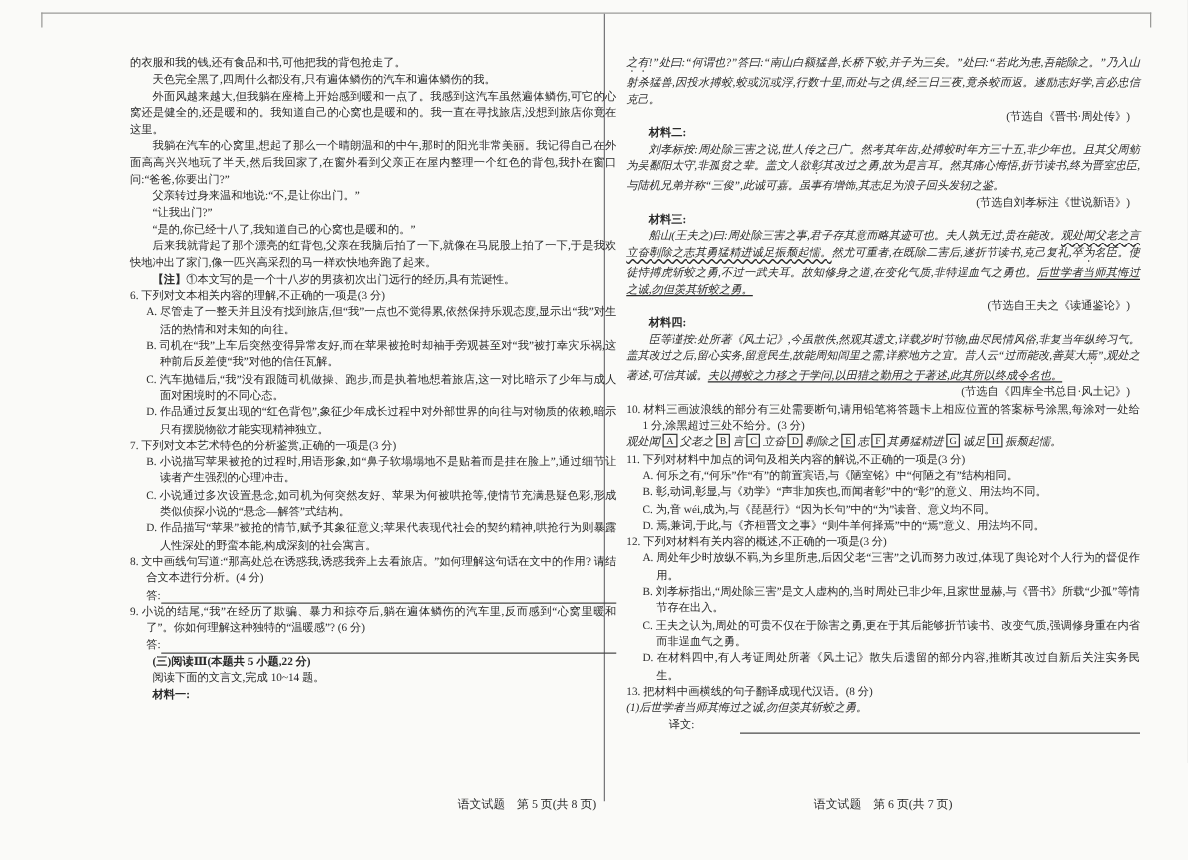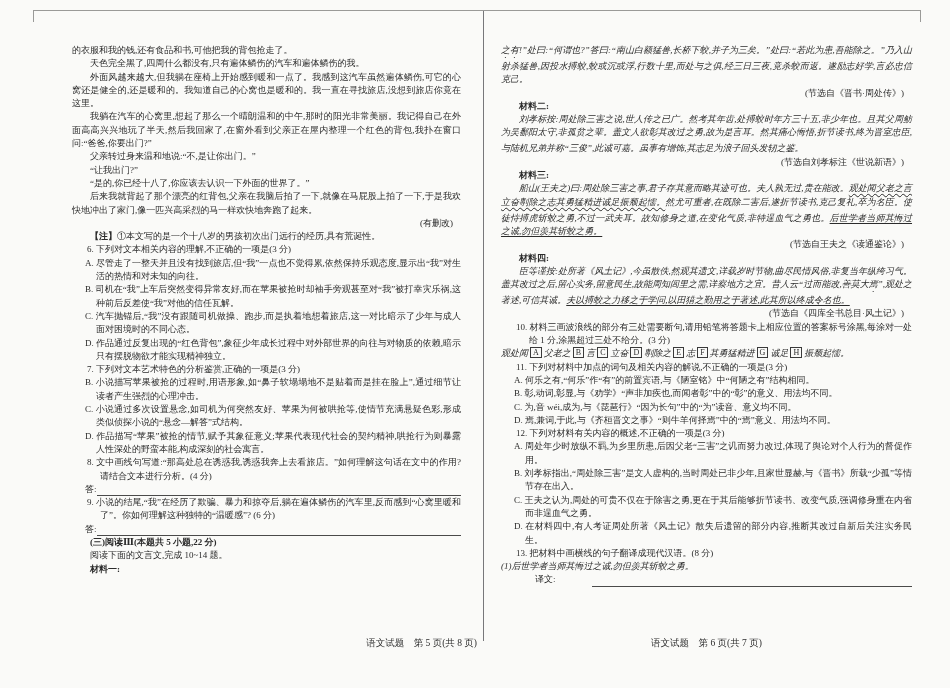--- a/index.html
+++ b/index.html
@@ -2,29 +2,29 @@
 <html><head>
 <meta charset="utf-8">
 <style>
   html,body{margin:0;padding:0;background:#e9e9e7;}
   .page{position:relative;width:950px;height:688px;background:#fafaf8;
         font-family:"Liberation Serif","DejaVu Serif",serif;color:#2b2b2b;overflow:hidden;}
   .topmark{position:absolute;left:33px;top:10px;width:886px;height:11px;
         border-top:1px solid #9a9a98;border-left:1px solid #9a9a98;border-right:1px solid #9a9a98;}
   .divider{position:absolute;left:483px;top:11px;width:1px;height:630px;background:#77777a;}
   .col{position:absolute;top:44px;font-size:9px;line-height:13.3px;text-align:justify;}
-  .col-left{left:72px;width:389px;}
+  .col-left{left:104px;width:389px;}
   .col-right{left:501px;width:411px;}
   .blk{margin:0;}
   .ind{text-indent:18px;}
   .right{text-align:right;padding-right:8px;font-family:Liberation Serif, serif;}
   .label{font-weight:bold;text-indent:18px;}
   .section{font-weight:bold;text-indent:18px;}
   .kai{font-style:italic;}
-  .qstem{padding-left:13px;text-indent:-13px;margin-left:15px;}
+  .qstem{padding-left:13px;text-indent:-13px;}
   .qnum{font-family:"Liberation Serif",serif;}
   .opt{padding-left:24px;text-indent:-11px;}
   .optlab{font-family:"Liberation Serif",serif;}
   .answer{display:flex;align-items:flex-end;padding-left:13px;}
   .answer .anslab{flex:0 0 auto;}
   .answer .blank{flex:1 1 auto;border-bottom:1px solid #4a4a4a;height:11px;}
   .answer.trans{padding-left:34px;gap:36px;}
   .r-b{font-weight:bold;font-style:normal;}
   .r-dot{-webkit-text-emphasis:filled dot;text-emphasis:filled dot;
          -webkit-text-emphasis-position:under right;text-emphasis-position:under right;}
@@ -44,23 +44,22 @@
   <div class="topmark"></div>
   <div class="divider" style="background: rgb(119, 119, 122);"></div>
 
   <div class="col col-left">
       <div class="blk para">的衣服和我的钱,还有食品和书,可他把我的背包抢走了。</div>
       <div class="blk para ind">天色完全黑了,四周什么都没有,只有遍体鳞伤的汽车和遍体鳞伤的我。</div>
       <div class="blk para ind">外面风越来越大,但我躺在座椅上开始感到暖和一点了。我感到这汽车虽然遍体鳞伤,可它的心窝还是健全的,还是暖和的。我知道自己的心窝也是暖和的。我一直在寻找旅店,没想到旅店你竟在这里。</div>
       <div class="blk para ind">我躺在汽车的心窝里,想起了那么一个晴朗温和的中午,那时的阳光非常美丽。我记得自己在外面高高兴兴地玩了半天,然后我回家了,在窗外看到父亲正在屋内整理一个红色的背包,我扑在窗口问:“爸爸,你要出门?”</div>
       <div class="blk para ind">父亲转过身来温和地说:“不,是让你出门。”</div>
       <div class="blk para ind">“让我出门?”</div>
-      <div class="blk para ind">“是的,你已经十八了,你应该去认识一下外面的世界了。”</div>
+      <div class="blk para ind">“是的,你已经十八了,我知道自己的心窝也是暖和的。”</div>
       <div class="blk para ind">后来我就背起了那个漂亮的红背包,父亲在我脑后拍了一下,就像在马屁股上拍了一下,于是我欢快地冲出了家门,像一匹兴高采烈的马一样欢快地奔跑了起来。</div>
-      <div class="blk right">(有删改)</div>
       <div class="blk note ind"><span class="r-b">【注】</span><span>①本文写的是一个十八岁的男孩初次出门远行的经历,具有荒诞性。</span></div>
       <div class="blk question">
         <div class="qstem"><span class="qnum">6. </span>下列对文本相关内容的理解,不正确的一项是(3 分)</div>
         <div class="opt"><span class="optlab">A. </span>尽管走了一整天并且没有找到旅店,但“我”一点也不觉得累,依然保持乐观态度,显示出“我”对生活的热情和对未知的向往。</div>
         <div class="opt"><span class="optlab">B. </span>司机在“我”上车后突然变得异常友好,而在苹果被抢时却袖手旁观甚至对“我”被打幸灾乐祸,这种前后反差使“我”对他的信任瓦解。</div>
         <div class="opt"><span class="optlab">C. </span>汽车抛锚后,“我”没有跟随司机做操、跑步,而是执着地想着旅店,这一对比暗示了少年与成人面对困境时的不同心态。</div>
         <div class="opt"><span class="optlab">D. </span>作品通过反复出现的“红色背包”,象征少年成长过程中对外部世界的向往与对物质的依赖,暗示只有摆脱物欲才能实现精神独立。</div>
       </div>
       <div class="blk question">
         <div class="qstem"><span class="qnum">7. </span>下列对文本艺术特色的分析鉴赏,正确的一项是(3 分)</div>

